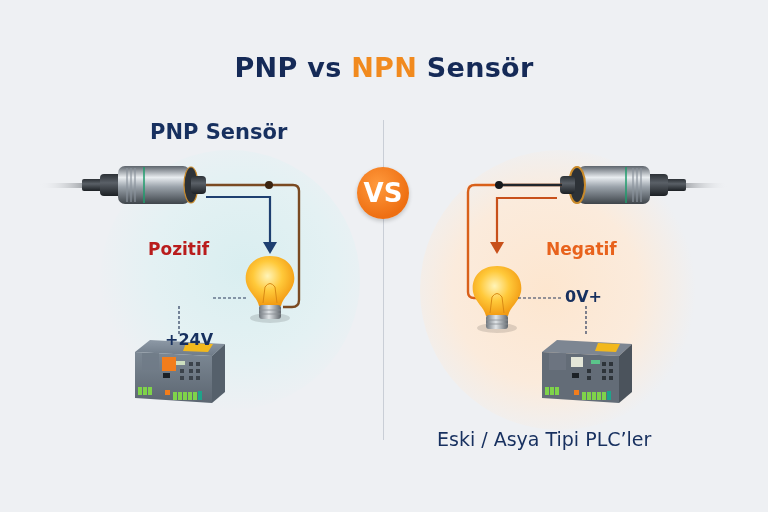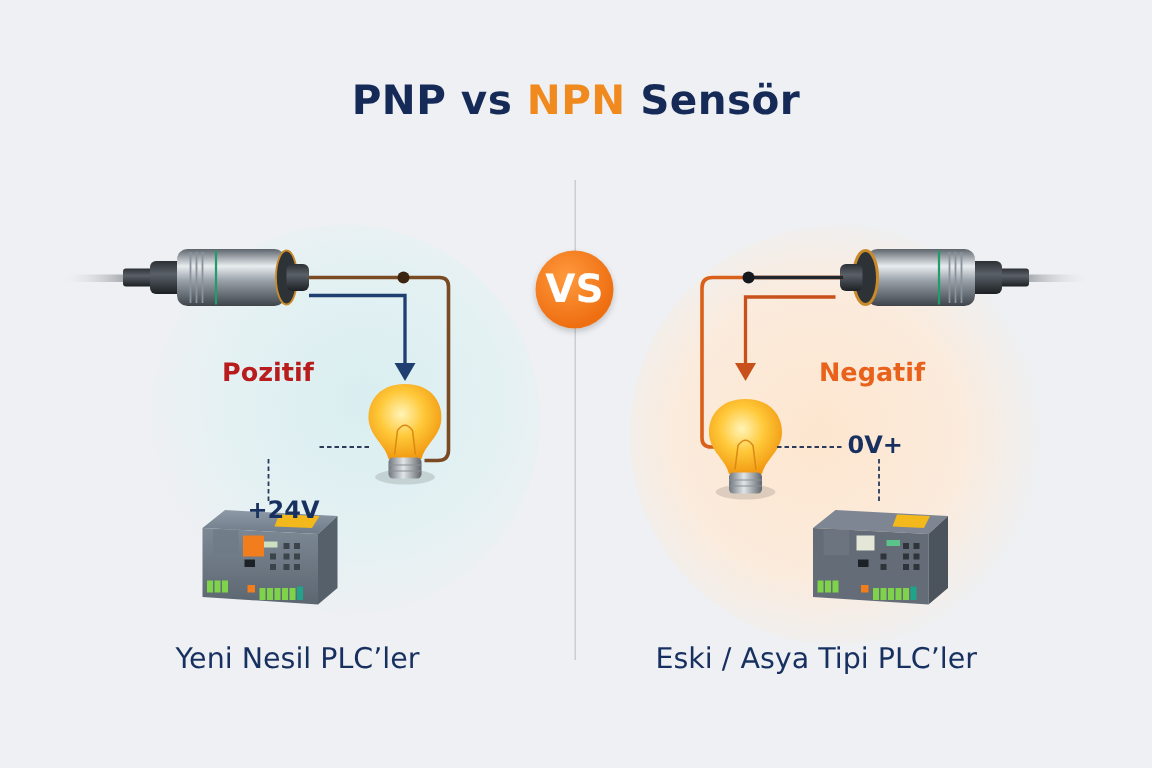--- a/index.html
+++ b/index.html
@@ -33,20 +33,21 @@
 <body>
 
 <div class="stage">
   <div class="glow-left"></div>
   <div class="glow-right"></div>
 
   <div class="title"><span>PNP vs </span><span class="accent">NPN</span><span> Sensör</span></div>
 
   <div class="divider"></div>
 
+  <div class="sub sub-left">PNP Sensör</div>
 
   <svg width="768" height="512" viewBox="0 0 768 512">
     <defs>
       <linearGradient id="metal" x1="0" y1="0" x2="0" y2="1">
         <stop offset="0" stop-color="#5d646c"></stop>
         <stop offset="0.3" stop-color="#e9edf0"></stop>
         <stop offset="0.55" stop-color="#9aa2aa"></stop>
         <stop offset="1" stop-color="#3e444a"></stop>
       </linearGradient>
       <linearGradient id="dark" x1="0" y1="0" x2="0" y2="1">
@@ -211,15 +212,14 @@
   </svg>
 
   <div class="vs">VS</div>
 
   <div class="mode mode-left">Pozitif</div>
   <div class="mode mode-right">Negatif</div>
 
   <div class="volt volt-left">+24V</div>
   <div class="volt volt-right">0V+</div>
 
-  <div class="caption cap-left">Yeni Nesil PLC’ler</div>
   <div class="caption cap-right">Eski / Asya Tipi PLC’ler</div>
 </div>
 
 </body></html>

